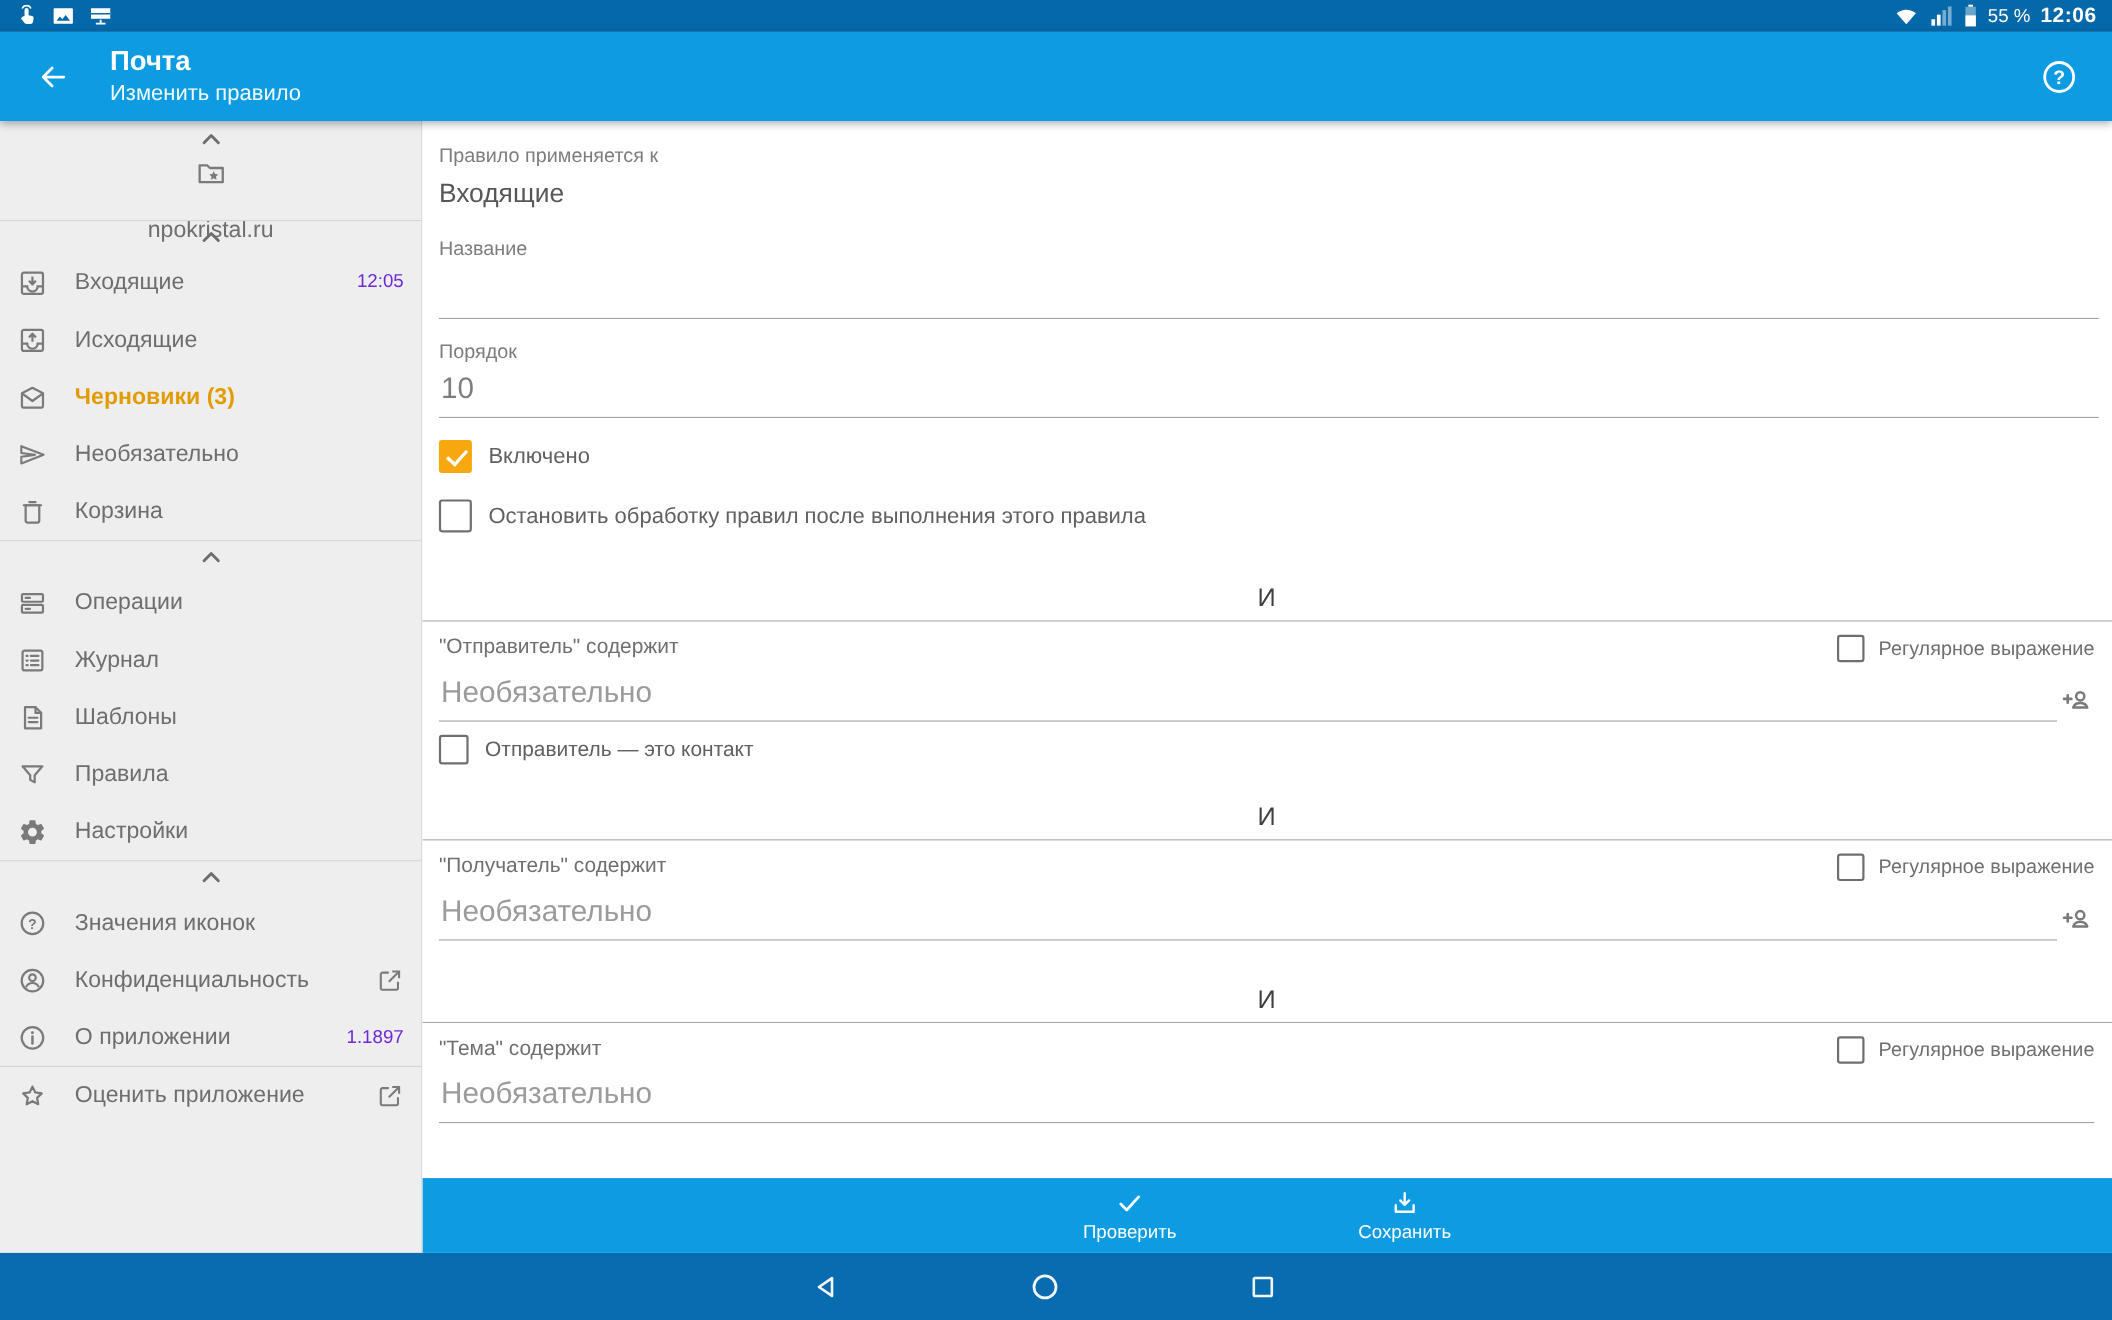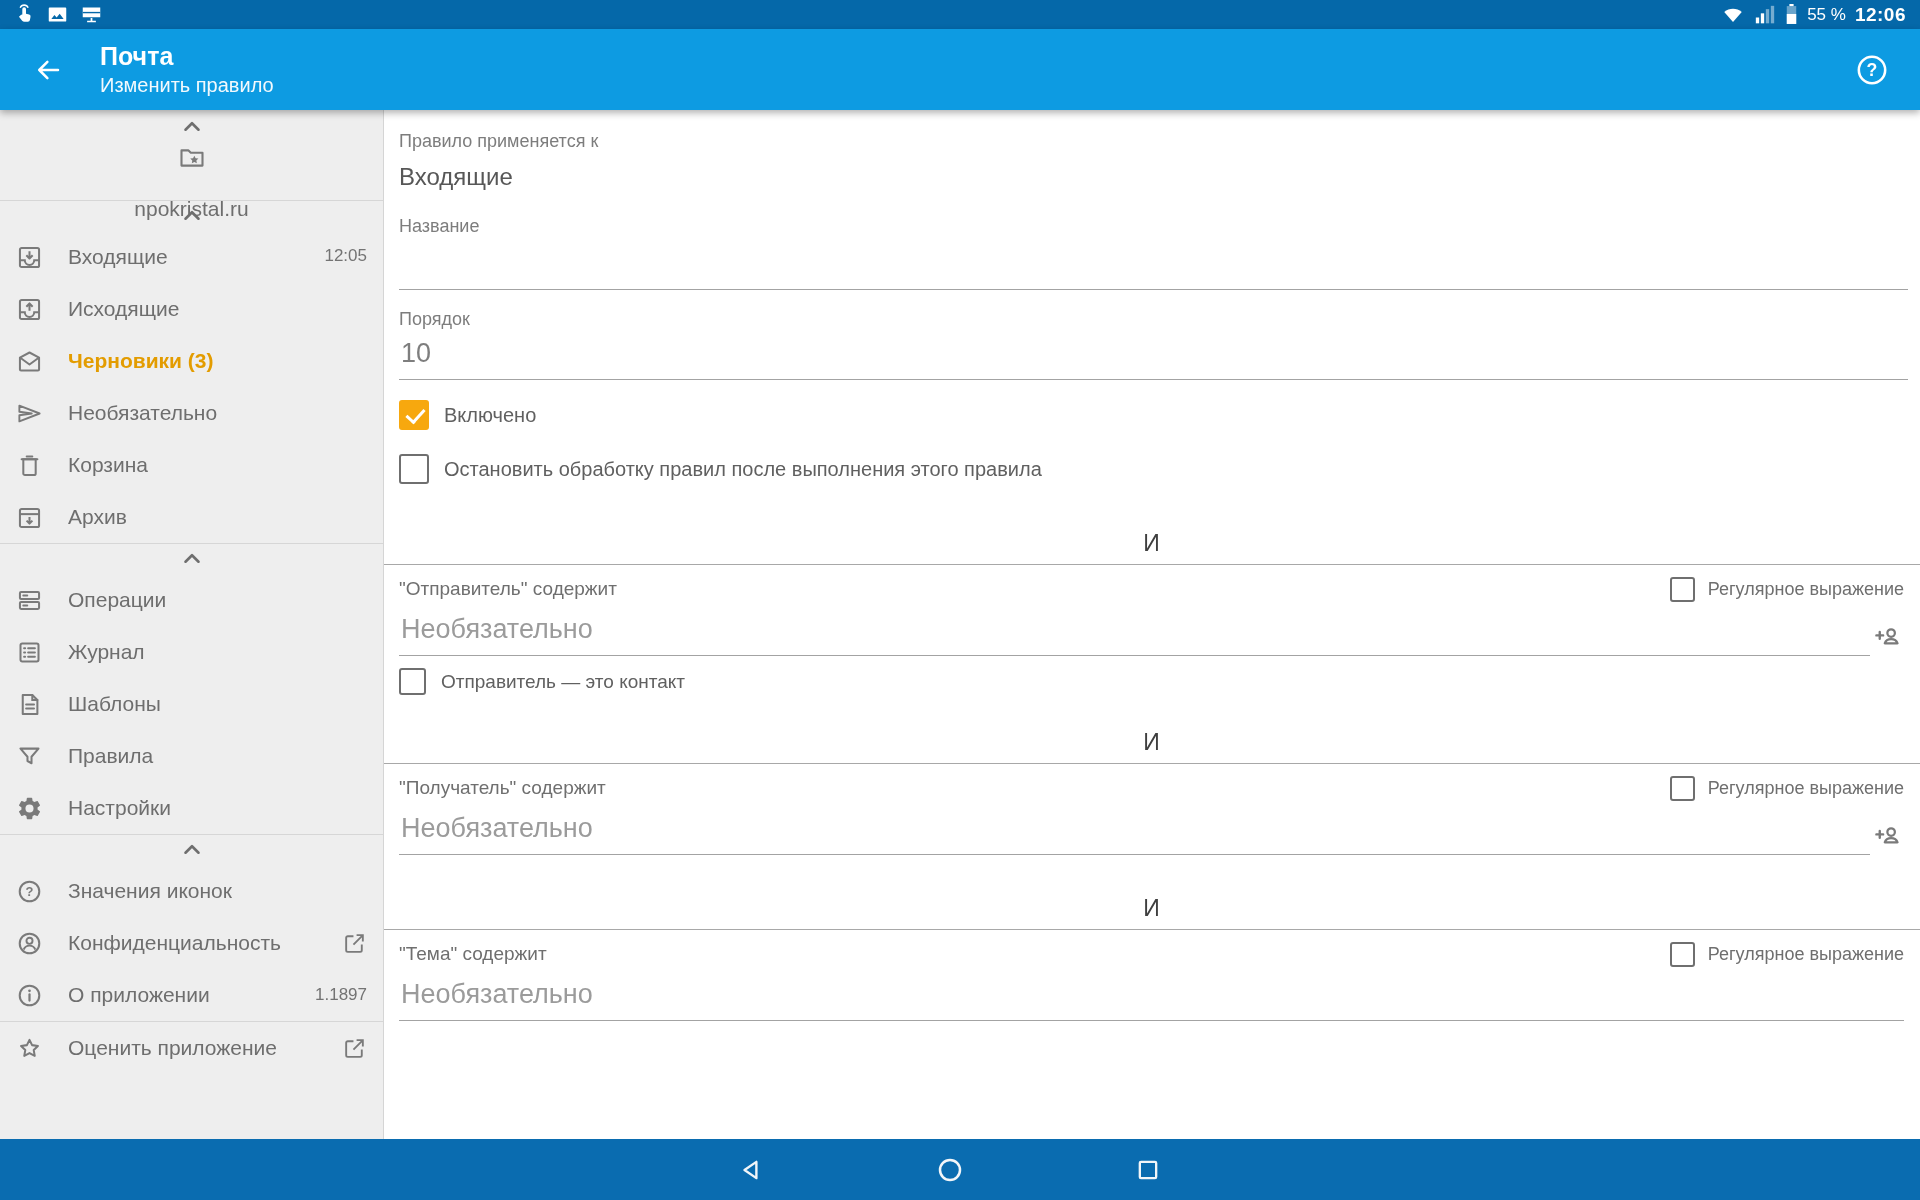--- a/index.html
+++ b/index.html
@@ -28,21 +28,21 @@
 
   
   .sidebar{width:383px;flex:none;background:#eeeeee;border-right:1px solid #d5d5d5;
            display:flex;flex-direction:column;overflow:hidden;}
   .chev-row{height:34px;display:flex;align-items:center;justify-content:center;cursor:pointer;flex:none;}
   .side-row{height:52px;display:flex;align-items:center;padding:0 16px;gap:25px;
             color:#6e6e6e;font-size:21px;cursor:pointer;flex:none;}
   .side-row.account{height:56px;flex-direction:column;}
   .side-row svg{flex:none;}
   .side-label{white-space:nowrap;}
-  .side-meta{margin-left:auto;font-size:17px;color:#737373;}
+  .side-meta{margin-left:auto;font-size:17px;color:#6d28d9;}
   .side-end{margin-left:auto;display:flex;align-items:center;}
   .drafts .side-label{color:#e39c00;font-weight:bold;}
   .side-divider{height:1px;background:#d6d6d6;flex:none;}
 
   
   .content{flex:1;position:relative;background:#fff;padding:0 16px 0 15px;
            display:flex;flex-direction:column;overflow:hidden;}
   .f-label{font-size:18px;color:#7d7d7d;line-height:22px;}
   .f-value{font-size:24px;color:#575757;line-height:28px;}
   .txt-input{border:none;outline:none;background:transparent;width:100%;
@@ -188,28 +188,20 @@
           </svg>
         <span class="side-label">Необязательно</span>
       </div>
       <div class="side-row">
         <svg width="27" height="27" viewBox="0 0 24 24">
             <path d="M5 6.5h14M9.5 4h5" stroke="#7a7a7a" stroke-width="1.8" fill="none" stroke-linecap="round"></path>
             <path d="M6.5 6.5h11V19a1.5 1.5 0 01-1.5 1.5H8A1.5 1.5 0 016.5 19z" stroke="#7a7a7a" stroke-width="1.8" fill="none"></path>
           </svg>
         <span class="side-label">Корзина</span>
       </div>
-      <div class="side-row">
-        <svg width="27" height="27" viewBox="0 0 24 24">
-            <rect x="3.5" y="4.5" width="17" height="16" rx="1.5" stroke="#7a7a7a" stroke-width="1.8" fill="none"></rect>
-            <path d="M3.5 9h17" stroke="#7a7a7a" stroke-width="1.8"></path>
-            <path d="M12 11.5v5.5M9.4 14.8l2.6 2.6 2.6-2.6" stroke="#7a7a7a" stroke-width="1.8" fill="none" stroke-linejoin="round"></path>
-          </svg>
-        <span class="side-label">Архив</span>
-      </div>
 
       <div class="side-divider"></div>
       <div class="chev-row" style="height:30px">
         <svg width="26" height="26" viewBox="0 0 24 24">
             <path d="M6 14.5l6-6 6 6" stroke="#6e6e6e" stroke-width="2.4" fill="none" stroke-linecap="round" stroke-linejoin="round"></path>
           </svg>
       </div>
 
       <div class="side-row">
         <svg width="27" height="27" viewBox="0 0 24 24">
@@ -367,20 +359,35 @@
         <span class="sec-label">"Тема" содержит</span>
         <span class="regex">
           <span class="cb small"></span>
           <span>Регулярное выражение</span>
         </span>
       </div>
       <div class="input-row">
         <input class="txt-input" placeholder="Необязательно" style="">
       </div>
 
+      <div class="action-bar">
+        <div class="ab-btn">
+          <svg width="30" height="26" viewBox="0 0 24 24">
+              <path d="M4.5 12.5l5 5L19.5 6.5" stroke="#fff" stroke-width="2.3" fill="none" stroke-linecap="round" stroke-linejoin="round"></path>
+            </svg>
+          <span>Проверить</span>
+        </div>
+        <div class="ab-btn">
+          <svg width="28" height="26" viewBox="0 0 24 24">
+              <path d="M12 3.5V13M8.3 9.5l3.7 3.8 3.7-3.8" stroke="#fff" stroke-width="2" fill="none" stroke-linecap="round" stroke-linejoin="round"></path>
+              <path d="M4.5 13.5V19h15v-5.5" stroke="#fff" stroke-width="2" fill="none" stroke-linecap="round" stroke-linejoin="round"></path>
+            </svg>
+          <span>Сохранить</span>
+        </div>
+      </div>
     </section>
   </div>
 
   <div class="nav-bar">
     <span class="nav-ic nav-back">
       <svg width="30" height="30" viewBox="0 0 24 24">
           <path d="M15.5 5.5v13L6 12z" stroke="#f2f6f9" stroke-width="1.9" fill="none" stroke-linejoin="round"></path>
         </svg>
     </span>
     <span class="nav-ic nav-home">

